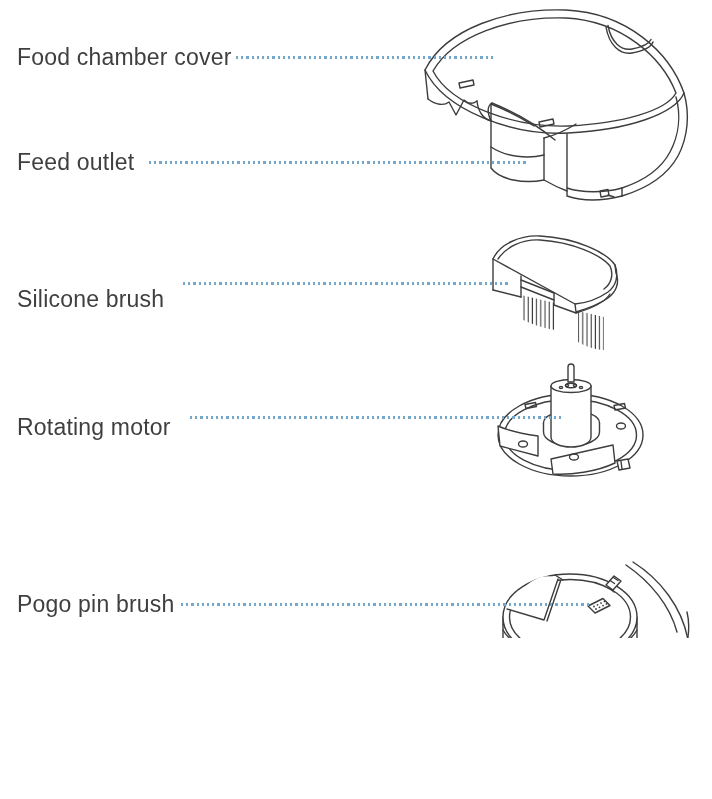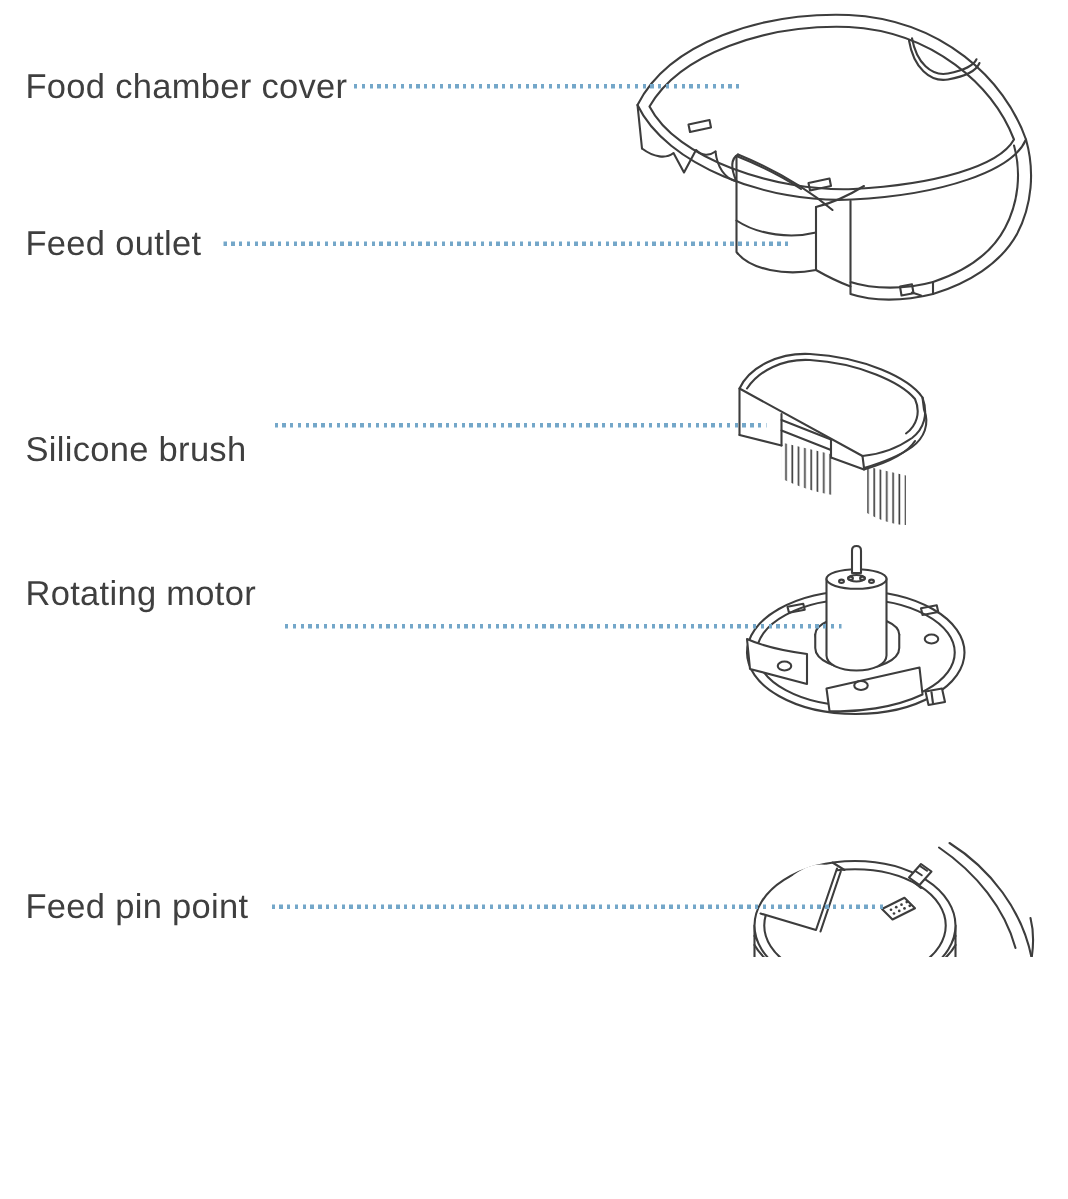--- a/index.html
+++ b/index.html
@@ -14,38 +14,38 @@
   .leader{
     position:absolute;height:3px;z-index:5;
     background-image:repeating-linear-gradient(to right,#74a7c9 0 2.2px,transparent 2.2px 5.2px);
   }
   .illus{position:absolute;z-index:1;}
   .illus path,.illus ellipse,.illus line{vector-effect:non-scaling-stroke;}
   
   #lbl-0{top:42px;}  #ld-0{top:56px;left:236px;width:257px;}
   #lbl-1{top:147px;text-align:right;} #ld-1{top:161px;left:149px;width:377px;}
   #lbl-2{top:284px;} #ld-2{top:282px;left:183px;width:328px;}
-  #lbl-3{top:380px;} #ld-3{top:416px;left:190px;width:371px;}
+  #lbl-3{top:412px;} #ld-3{top:416px;left:190px;width:371px;}
   #lbl-4{top:589px;} #ld-4{top:603px;left:181px;width:408px;}
   
   #fig-cover{left:416px;top:8px;}
   #fig-brush{left:438px;top:232px;}
   #fig-motor{left:481px;top:360px;}
   #fig-base{left:427px;top:554px;}
 </style>
 </head>
 <body>
 
 <div class="canvas">
 
   <span class="part-label" id="lbl-0">Food chamber cover</span>
   <span class="part-label" id="lbl-1">Feed outlet</span>
   <span class="part-label" id="lbl-2">Silicone brush</span>
   <span class="part-label" id="lbl-3">Rotating motor</span>
-  <span class="part-label" id="lbl-4">Feed pin point</span>
+  <span class="part-label" id="lbl-4">Pogo pin brush</span>
 
   <div class="leader" id="ld-0"></div>
   <div class="leader" id="ld-1"></div>
   <div class="leader" id="ld-2"></div>
   <div class="leader" id="ld-3"></div>
   <div class="leader" id="ld-4"></div>
 
   <svg class="illus" id="fig-cover" width="292" height="205" viewBox="0 0 292 205">
     <g fill="none" stroke="#3d3d3d" stroke-width="1.4" stroke-linecap="round" stroke-linejoin="round">
       <path d="M9,62 C30,20 92,0 150,2 C212,5 254,45 268,85 C259,106 212,122 152,125 C96,128 28,102 9,62 Z"></path>

